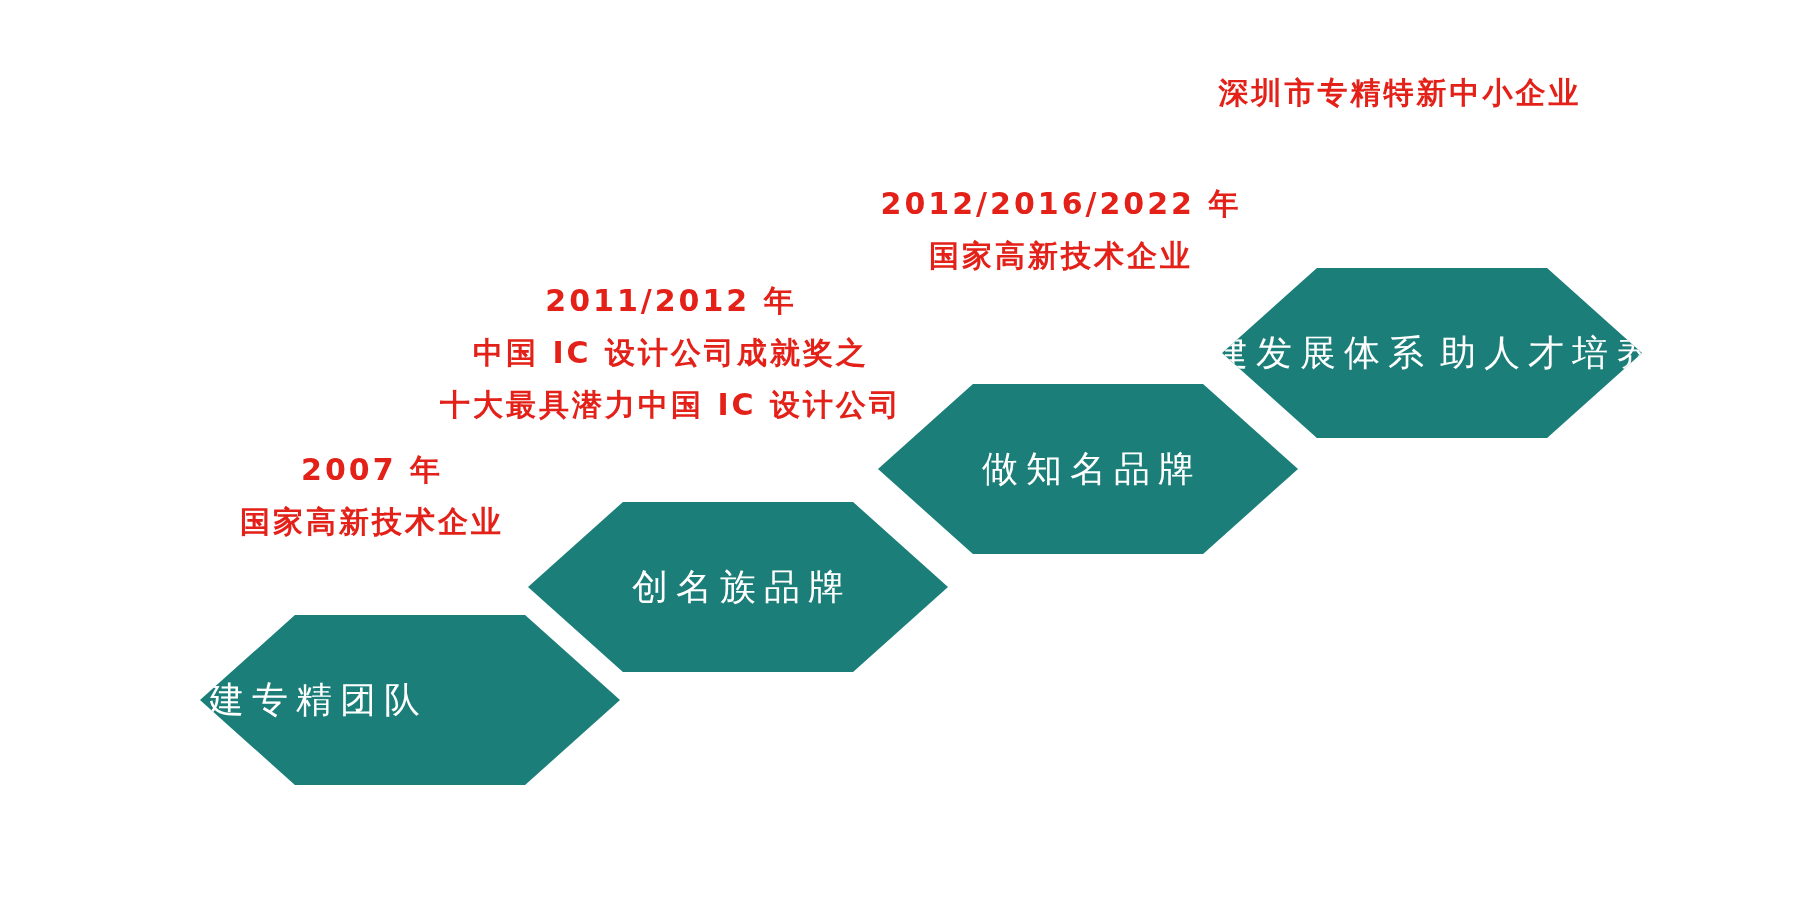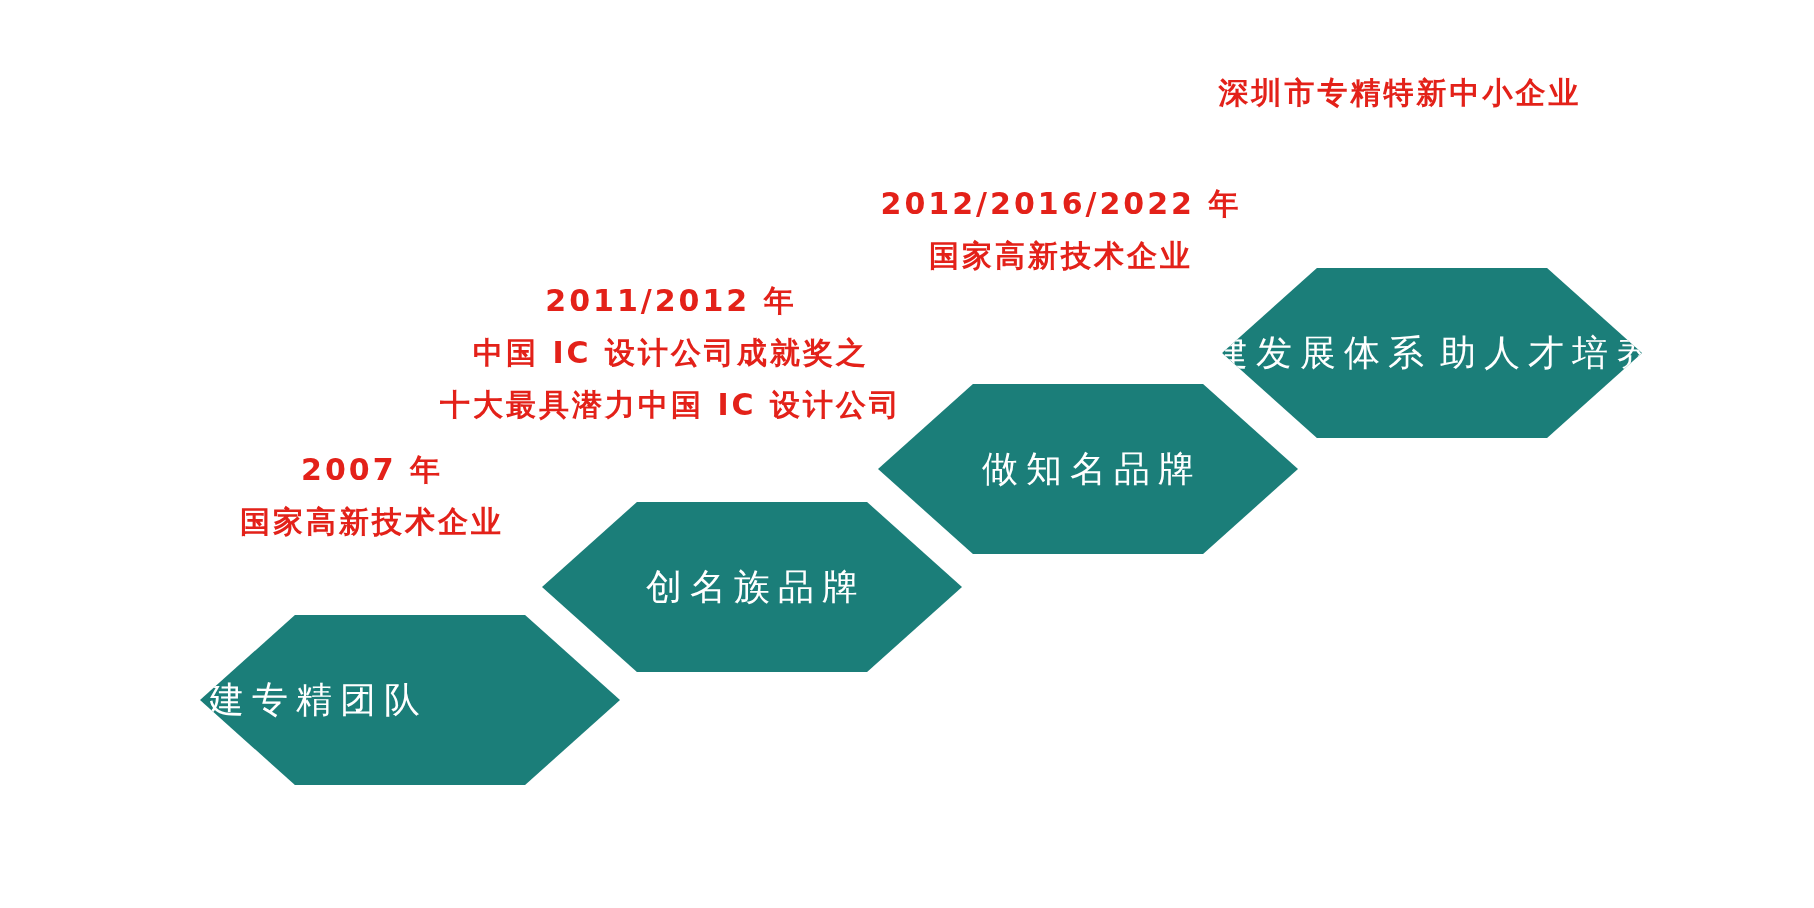--- a/index.html
+++ b/index.html
@@ -36,21 +36,21 @@
     color: var(--hex-text);
     font-size: 36px;
     line-height: 70px;
     letter-spacing: 8px;
     text-indent: 8px;
     font-weight: normal;
     white-space: nowrap;
     text-align: center;
   }
   .hex-1 { left: 200px;  top: 615px; justify-content: space-between; }
-  .hex-2 { left: 542px;  top: 502px; align-items: center; }
+  .hex-2 { left: 528px;  top: 502px; align-items: center; }
   .hex-3 { left: 878px;  top: 384px; }
   .hex-4 { left: 1222px; top: 268px; }
   
   .label {
     position: absolute;
     width: 600px;
     text-align: center;
     color: var(--label-color);
     font-weight: bold;
     font-size: 30px;

